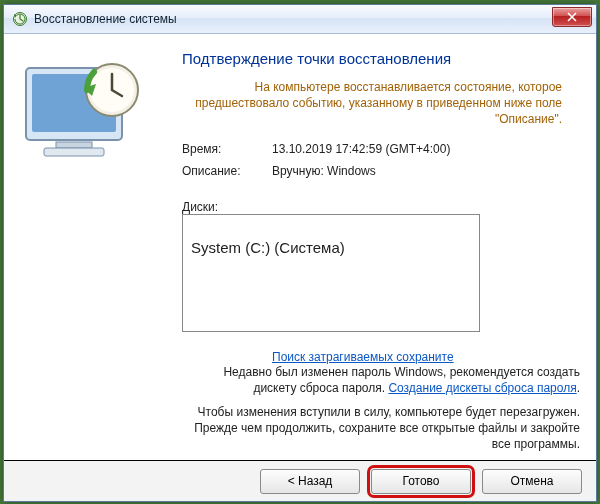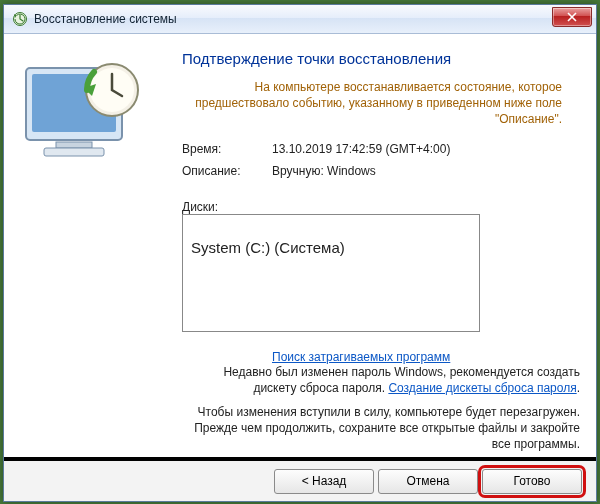--- a/index.html
+++ b/index.html
@@ -19,21 +19,21 @@
   .row{display:flex;margin:4px 0;font-size:12px;}
   .row .lbl{width:90px;color:#222;}
   .row .val{color:#222;}
   .disks-row{display:flex;margin:12px 0 0 0;flex-direction:column;}
   .disks-row .lbl{width:90px;color:#222;padding-top:6px;}
   .disk-box{border:1px solid #888;width:280px;height:68px;padding:24px 8px;font-size:15px;color:#222;}
   .link{color:#0b57c6;text-decoration:underline;cursor:pointer;}
   .scan-link{margin-top:18px;margin-left:90px;}
   .notes{margin-top:auto;font-size:12px;color:#222;line-height:1.35;}
   .notes p{margin:0 0 8px 0;text-align:right;}
-  .btnbar{height:40px;border-top:4px solid #000000;display:flex;align-items:center;justify-content:flex-end;gap:4px;padding:0 14px;background:#f3f3f3;}
+  .btnbar{height:40px;border-top:1px solid #000000;display:flex;align-items:center;justify-content:flex-end;gap:11px;padding:0 14px;background:#f3f3f3;}
   .btn{min-width:78px;height:23px;border:1px solid #8a8a8a;background:linear-gradient(#fdfdfd,#e6e6e6);border-radius:3px;font-size:12px;display:flex;align-items:center;justify-content:center;padding:0 10px;cursor:pointer;}
   .btn.highlight{outline:3px solid #d01010;outline-offset:1px;}
 </style>
 </head>
 <body>
 
 <div class="window">
 
   <div class="titlebar">
     <span class="icon">
@@ -82,31 +82,31 @@
       </div>
 
       <div class="disks-row">
         <div class="lbl">Диски:</div>
         <div class="disk-box">
           <span>System (C:) (Система)</span>
         </div>
       </div>
 
       <div class="scan-link">
-        <span class="link">Поиск затрагиваемых программ</span>
+        <span class="link">Поиск затрагиваемых сохраните</span>
       </div>
 
       <div class="notes">
         <p>
           <span>Недавно был изменен пароль Windows, рекомендуется создать дискету сброса пароля. </span><span class="link">Создание дискеты сброса пароля</span>.
         </p>
         <p>Чтобы изменения вступили в силу, компьютере будет перезагружен. Прежде чем продолжить, сохраните все открытые файлы и закройте все программы.</p>
       </div>
     </div>
   </div>
 
   <div class="btnbar">
     <div class="btn">&lt; Назад</div>
+    <div class="btn highlight">Готово</div>
     <div class="btn">Отмена</div>
-    <div class="btn highlight">Готово</div>
   </div>
 
 </div>
 
 </body></html>

